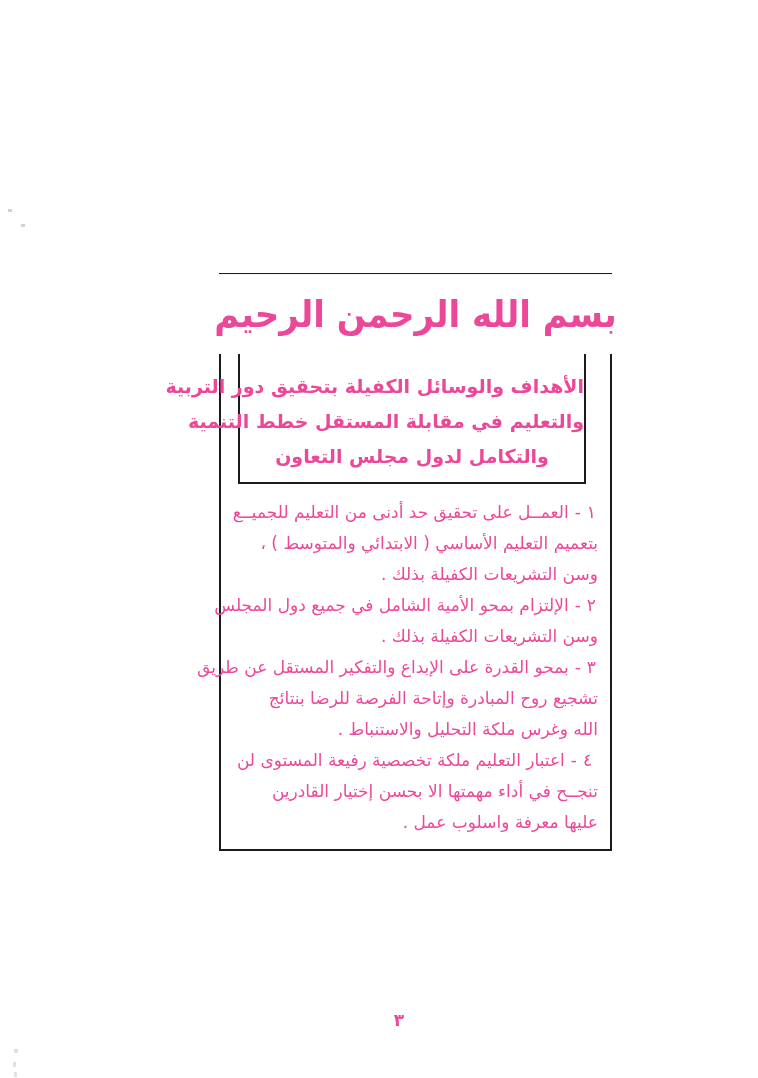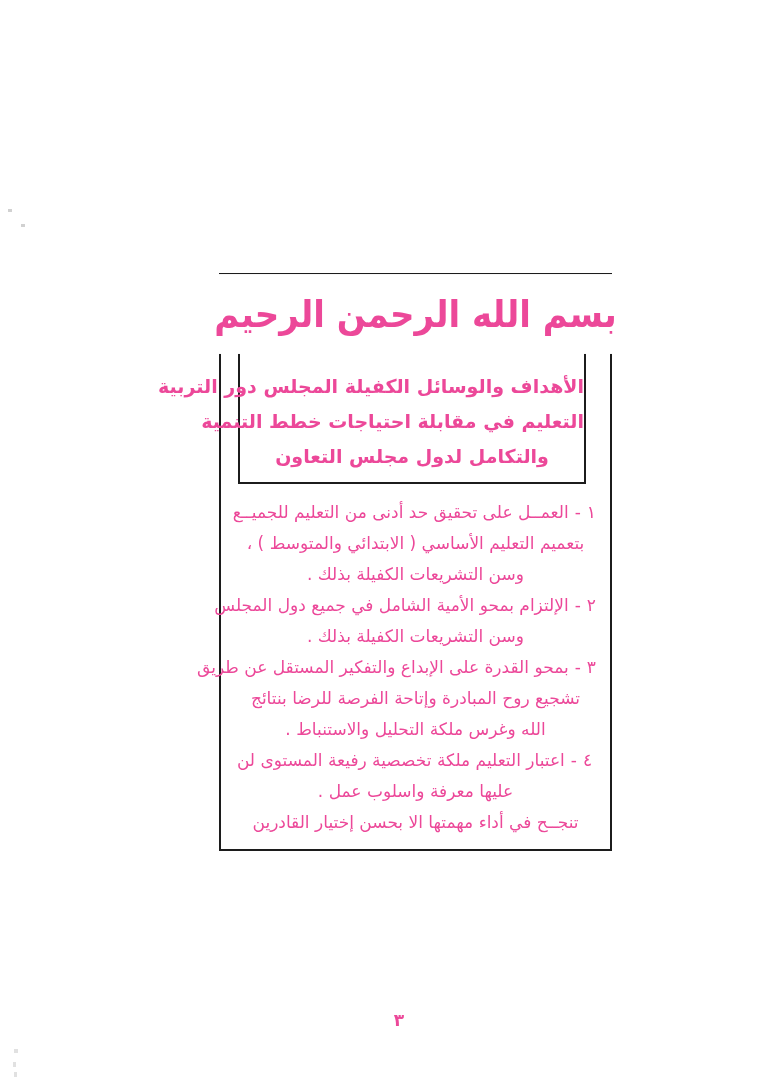--- a/index.html
+++ b/index.html
@@ -62,21 +62,21 @@
 
   
   .body-text {
     position:absolute;
     left:12px; right:12px; top:222px;
     direction:rtl;
     font-size:17px;
   }
   .line { line-height:31px; white-space:nowrap; }
   .line.first { text-align:center; padding-right:2px; }
-  .line.cont  { text-align:center; }
+  .line.cont  { text-align:right; }
   .dash { margin:0 6px; }
 
   .page-number {
     position:absolute;
     left:388px; top:1006px;
     width:22px;
     text-align:center;
     font-size:17px; font-weight:bold;
     line-height:28px;
   }
@@ -91,22 +91,22 @@
   <span class="speck sp3"></span>
   <span class="speck sp4"></span>
   <span class="speck sp5"></span>
 
   <div class="frame">
 
     <div class="bismillah">بسم الله الرحمن الرحيم</div>
 
     <div class="title-frame">
       <div class="title-lines">
-        <div class="title-line">الأهداف والوسائل الكفيلة المجلس دور التربية</div>
-        <div class="title-line">التعليم في مقابلة احتياجات خطط التنمية</div>
+        <div class="title-line">الأهداف والوسائل الكفيلة بتحقيق دور التربية</div>
+        <div class="title-line">والتعليم في مقابلة المستقل خطط التنمية</div>
         <div class="title-line">والتكامل لدول مجلس التعاون</div>
       </div>
     </div>
 
     <div class="body-text">
 
       <div>
         <div class="line first"><span class="num">١</span><span class="dash">-</span><span>العمــل على تحقيق حد أدنى من التعليم للجميــع</span></div>
         <div class="line cont">بتعميم التعليم الأساسي ( الابتدائي والمتوسط ) ،</div>
         <div class="line cont">وسن التشريعات الكفيلة بذلك .</div>
@@ -118,22 +118,22 @@
       </div>
 
       <div>
         <div class="line first"><span class="num">٣</span><span class="dash">-</span><span>بمحو القدرة على الإبداع والتفكير المستقل عن طريق</span></div>
         <div class="line cont">تشجيع روح المبادرة وإتاحة الفرصة للرضا بنتائج</div>
         <div class="line cont">الله وغرس ملكة التحليل والاستنباط .</div>
       </div>
 
       <div>
         <div class="line first"><span class="num">٤</span><span class="dash">-</span><span>اعتبار التعليم ملكة تخصصية رفيعة المستوى لن</span></div>
+        <div class="line cont">تنجــح في أداء مهمتها الا بحسن إختيار القادرين</div>
         <div class="line cont">عليها معرفة واسلوب عمل .</div>
-        <div class="line cont">تنجــح في أداء مهمتها الا بحسن إختيار القادرين</div>
       </div>
 
     </div>
   </div>
 
   <div class="page-number">٣</div>
 
 </div>
 
 </body></html>

